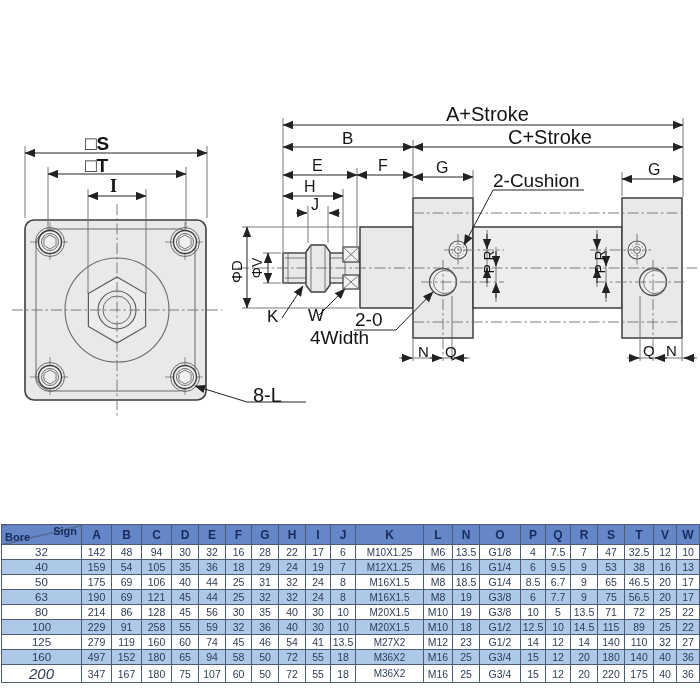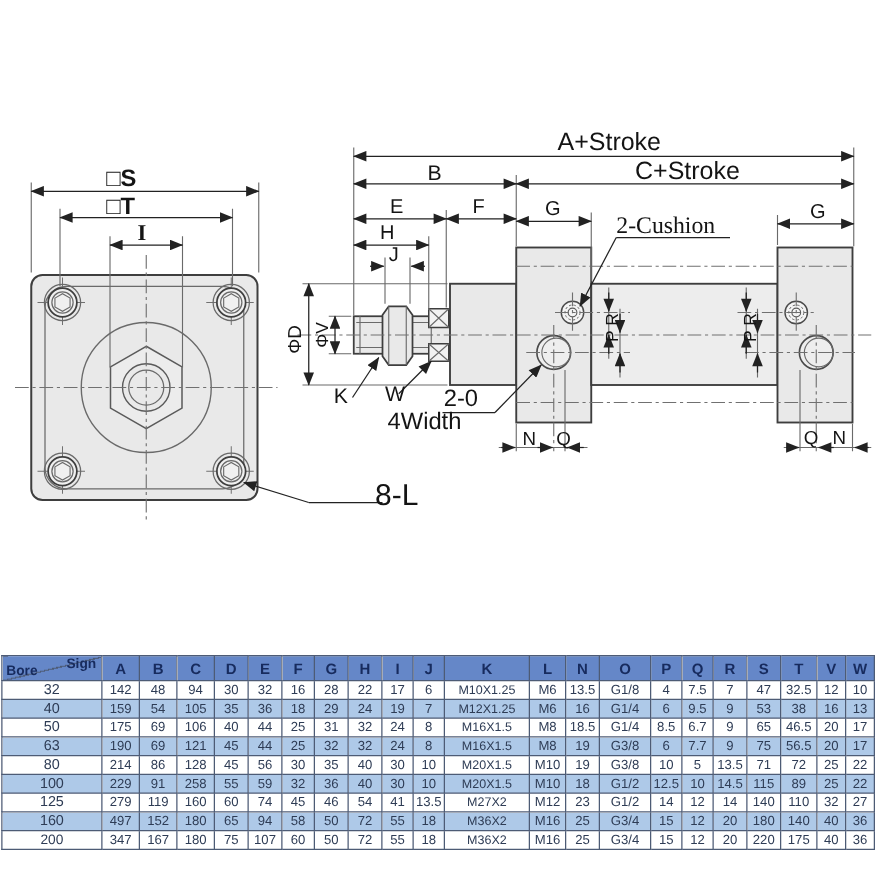--- a/index.html
+++ b/index.html
@@ -164,34 +164,34 @@
       <path d="M396 330 L433 292" stroke="#222" stroke-width="1" marker-end="url(#ar)" fill="none"></path>
       <path d="M282 318 L303 286" stroke="#222" stroke-width="1" marker-end="url(#ar)" fill="none"></path>
       <path d="M319 315 L345 289" stroke="#222" stroke-width="1" marker-end="url(#ar)" fill="none"></path>
     </g>
   </svg>
 
 
   <span class="lbl" style="left:85px;top:134px;font-size:19px;font-weight:bold;">□S</span>
   <span class="lbl" style="left:85px;top:156px;font-size:19px;font-weight:bold;">□T</span>
   <span class="lbl serif" style="left:110px;top:177px;font-size:18px;">I</span>
-  <span class="lbl" style="left:253px;top:385px;font-size:24px;margin-left:47px;">8-L</span>
+  <span class="lbl" style="left:253px;top:385px;font-size:20px;">8-L</span>
 
   <span class="lbl" style="left:446px;top:104px;font-size:20px;">A+Stroke</span>
   <span class="lbl" style="left:508px;top:127px;font-size:20px;">C+Stroke</span>
   <span class="lbl" style="left:342px;top:130px;font-size:17px;">B</span>
   <span class="lbl" style="left:312px;top:158px;font-size:16px;">E</span>
   <span class="lbl" style="left:378px;top:158px;font-size:16px;">F</span>
   <span class="lbl" style="left:436px;top:160px;font-size:16px;">G</span>
   <span class="lbl" style="left:648px;top:162px;font-size:16px;">G</span>
   <span class="lbl" style="left:304px;top:179px;font-size:16px;">H</span>
   <span class="lbl" style="left:311px;top:197px;font-size:16px;">J</span>
   <span class="lbl rot" style="left:216px;top:264px;width:40px;font-size:15px;">ΦD</span>
   <span class="lbl rot" style="left:237px;top:261px;width:40px;font-size:14px;">ΦV</span>
-  <span class="lbl" style="left:493px;top:171px;font-size:19px;font-family:Liberation Serif, serif;">2-Cushion</span>
+  <span class="lbl" style="left:493px;top:171px;font-size:19px;">2-Cushion</span>
   <span class="lbl" style="left:355px;top:310px;font-size:19px;">2-0</span>
   <span class="lbl" style="left:267px;top:308px;font-size:17px;">K</span>
   <span class="lbl" style="left:308px;top:307px;font-size:17px;">W</span>
   <span class="lbl" style="left:282px;top:328px;font-size:19px;margin-left:28px;">4Width</span>
   <span class="lbl rot" style="left:469px;top:255px;width:40px;font-size:14px;">P R</span>
   <span class="lbl rot" style="left:580px;top:255px;width:40px;font-size:14px;">P R</span>
   <span class="lbl" style="left:418px;top:344px;font-size:15px;">N</span>
   <span class="lbl" style="left:445px;top:344px;font-size:15px;">Q</span>
   <span class="lbl" style="left:643px;top:343px;font-size:15px;">Q</span>
   <span class="lbl" style="left:666px;top:343px;font-size:15px;">N</span>
@@ -438,21 +438,21 @@
             <td>G3/4</td>
             <td>15</td>
             <td>12</td>
             <td>20</td>
             <td>180</td>
             <td>140</td>
             <td>40</td>
             <td>36</td>
           </tr>
           <tr>
-            <td style="font-size: 11px;">200</td>
+            <td style="font-size: 15px; font-style: italic;">200</td>
             <td>347</td>
             <td>167</td>
             <td>180</td>
             <td>75</td>
             <td>107</td>
             <td>60</td>
             <td>50</td>
             <td>72</td>
             <td>55</td>
             <td>18</td>

